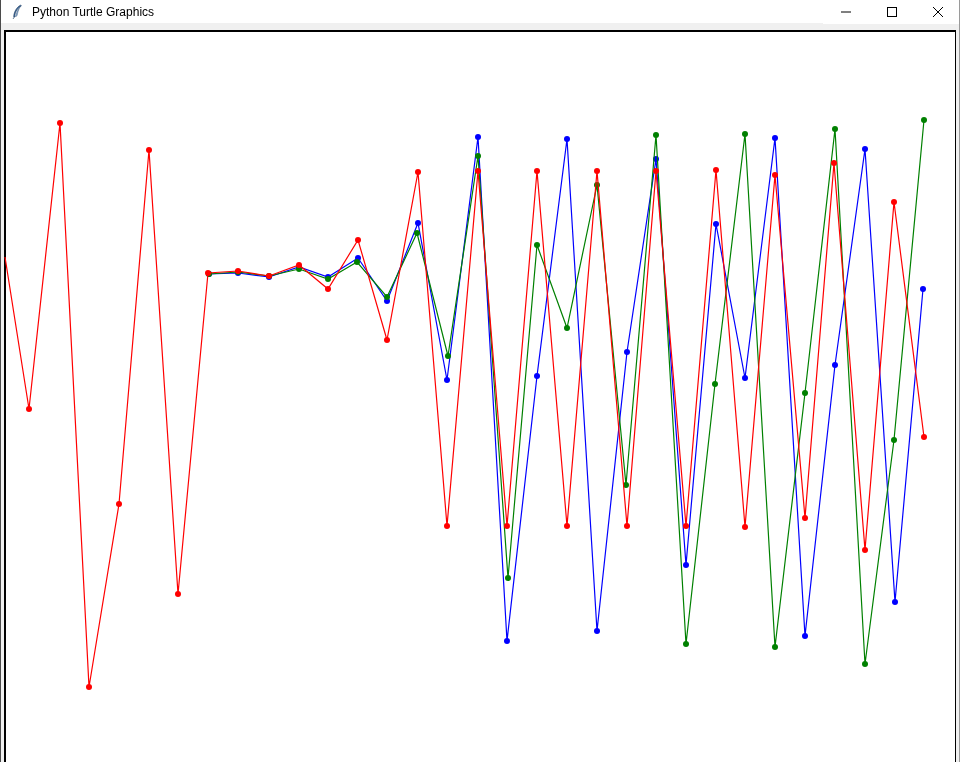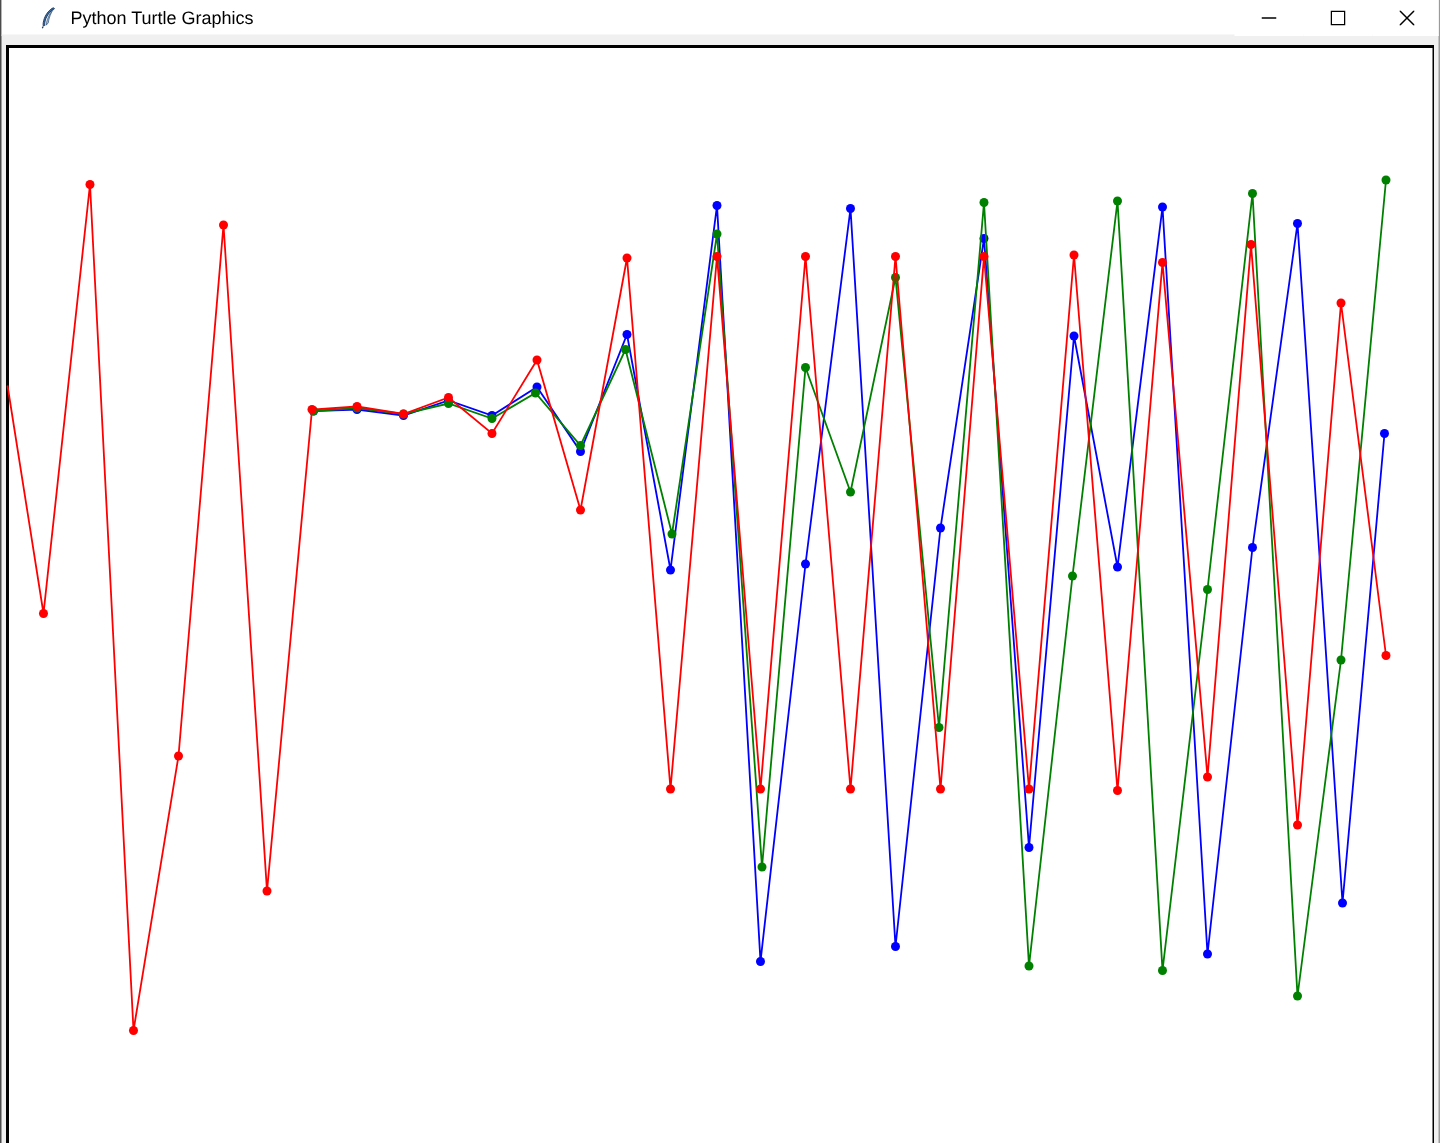--- a/index.html
+++ b/index.html
@@ -8,21 +8,20 @@
     position:relative;
     background:#f0f0f0;
     font-family:"Liberation Sans", sans-serif;
     border-left:1px solid #4b4b4b;
     border-right:1px solid #9a9a9a;
   }
   .titlebar {
     position:absolute; left:0; top:0; width:960px; height:24px;
     background:#ffffff; display:flex; align-items:center;
     border-bottom:1px solid #f0f0f0;
-    padding-left:15px;
   }
   .titlebar-icon { width:16px; height:16px; margin-left:9px; flex:0 0 auto; }
   .titlebar-text {
     margin-left:6px; font-size:12px; color:#000; white-space:nowrap;
     line-height:24px;
   }
   .titlebar-spacer { flex:1 1 auto; }
   .win-btn {
     width:46px; height:24px; display:flex; align-items:center; justify-content:center;
     background:#ffffff; cursor:default;

